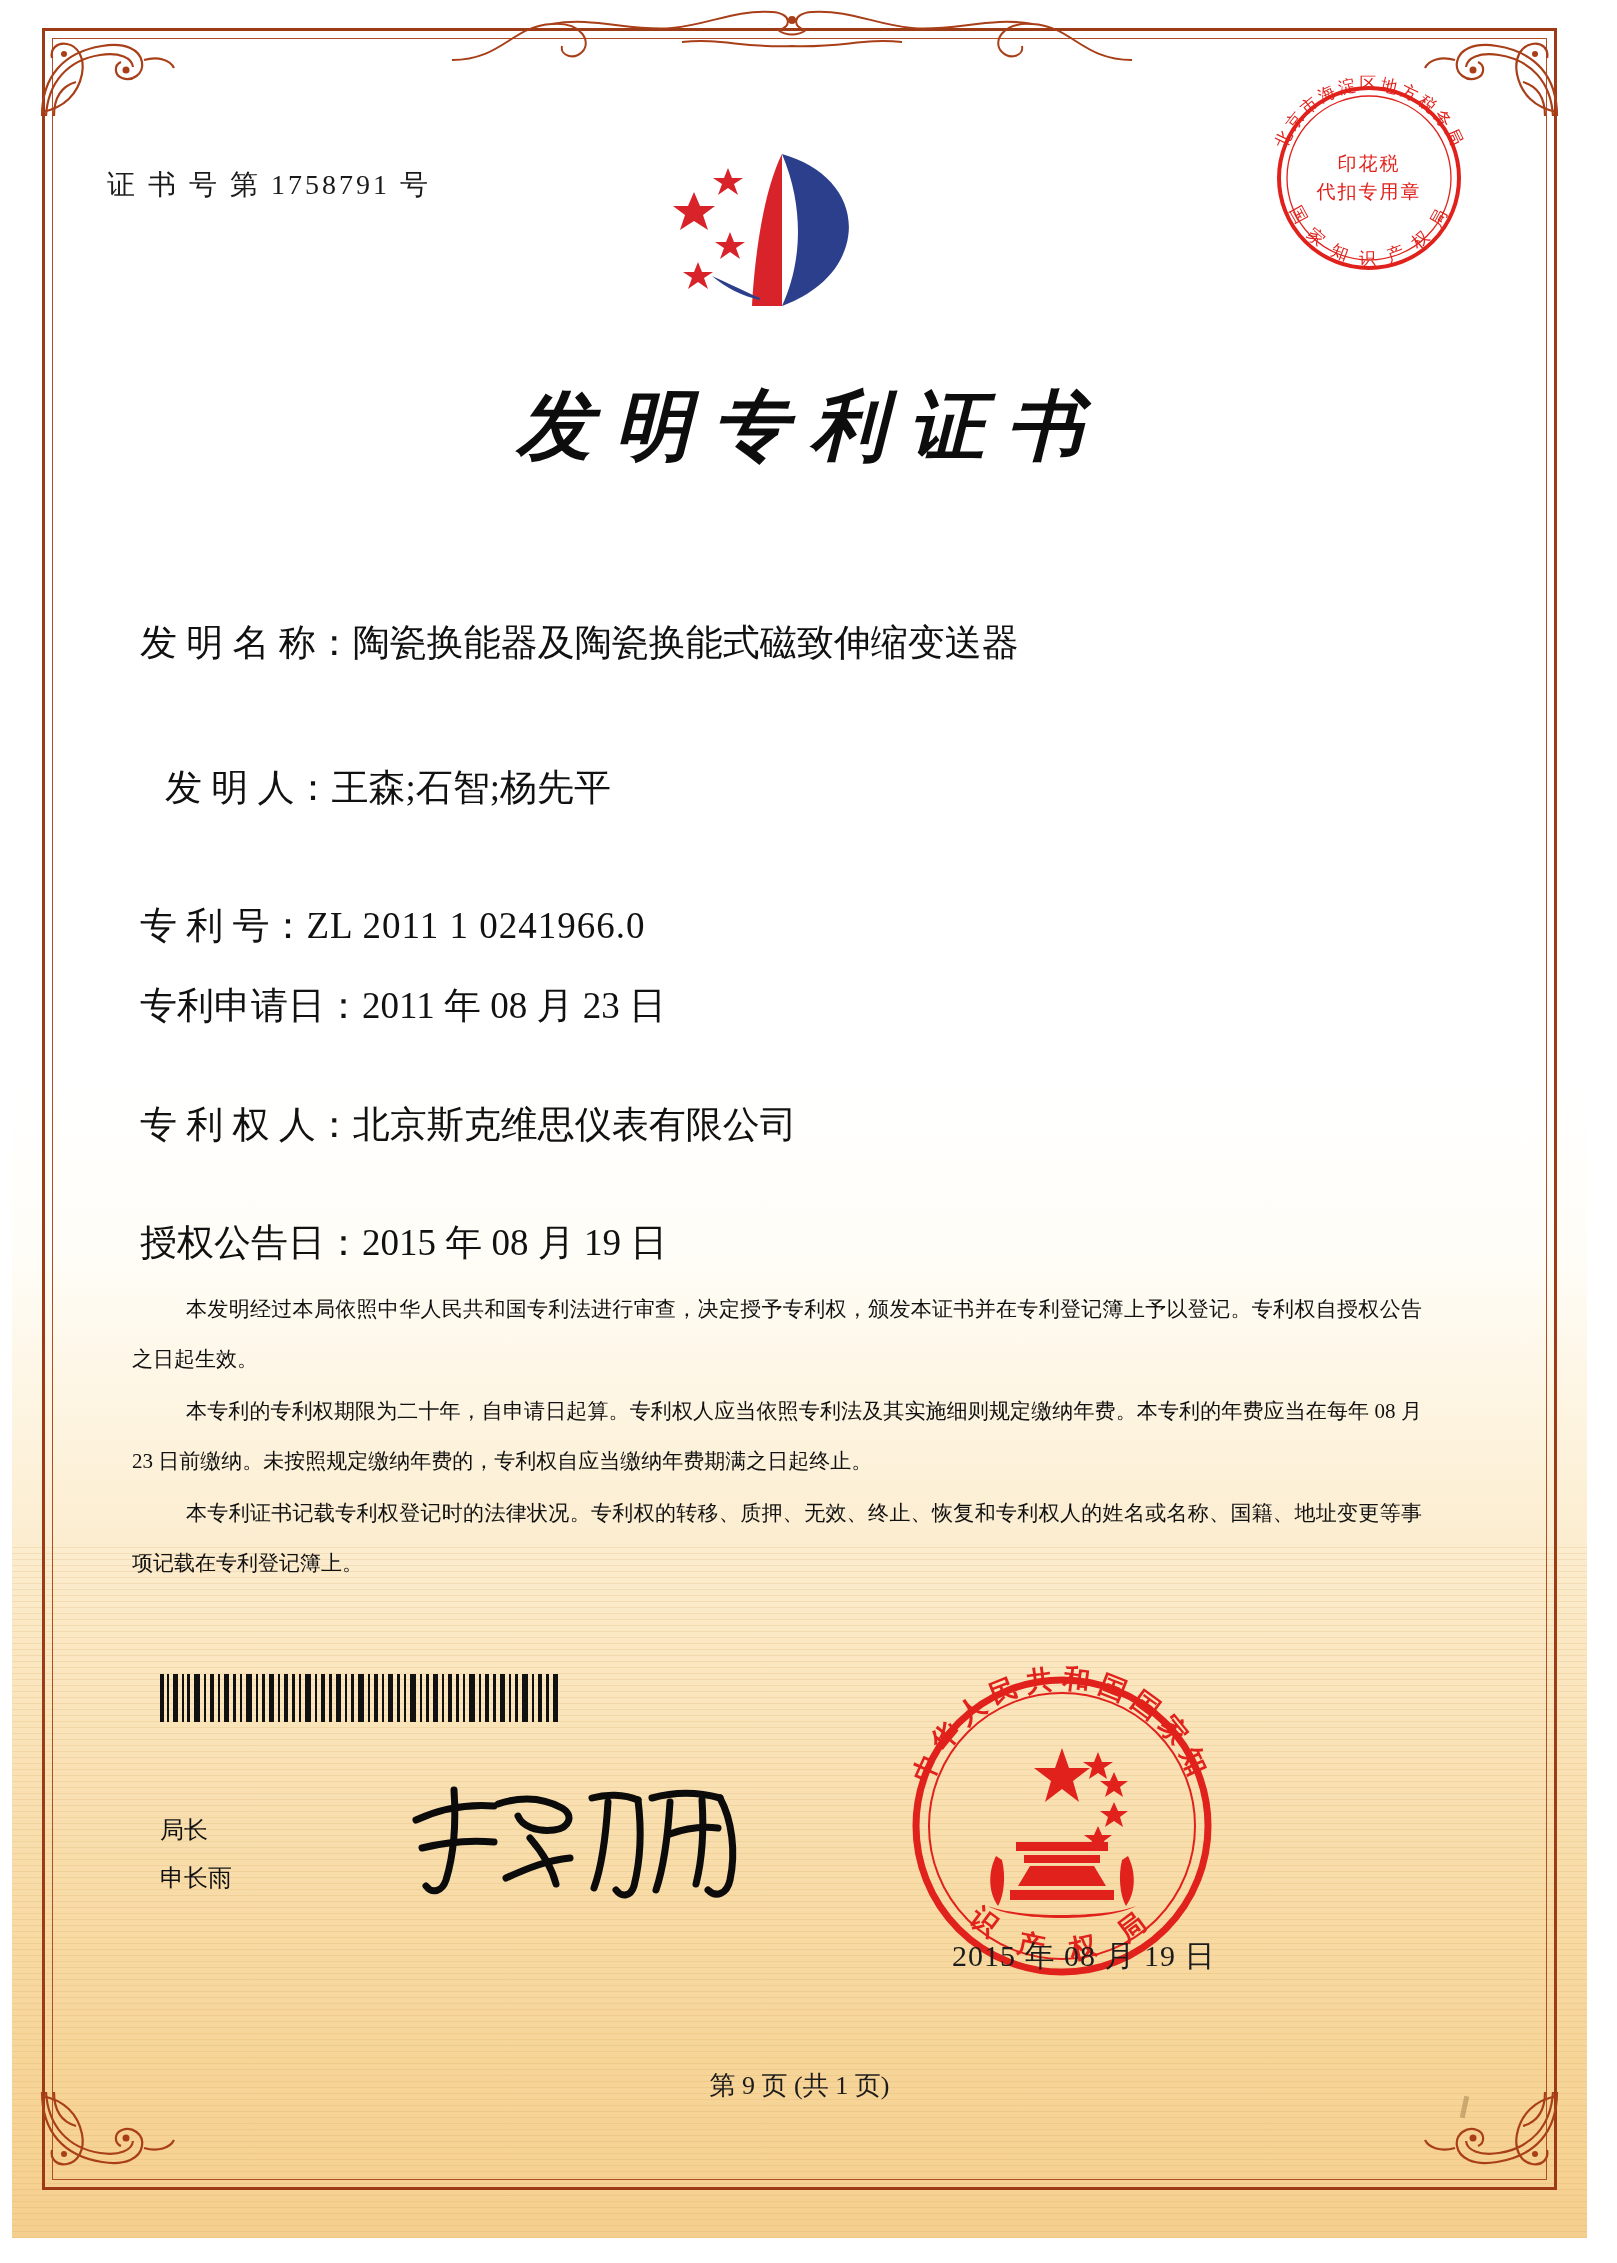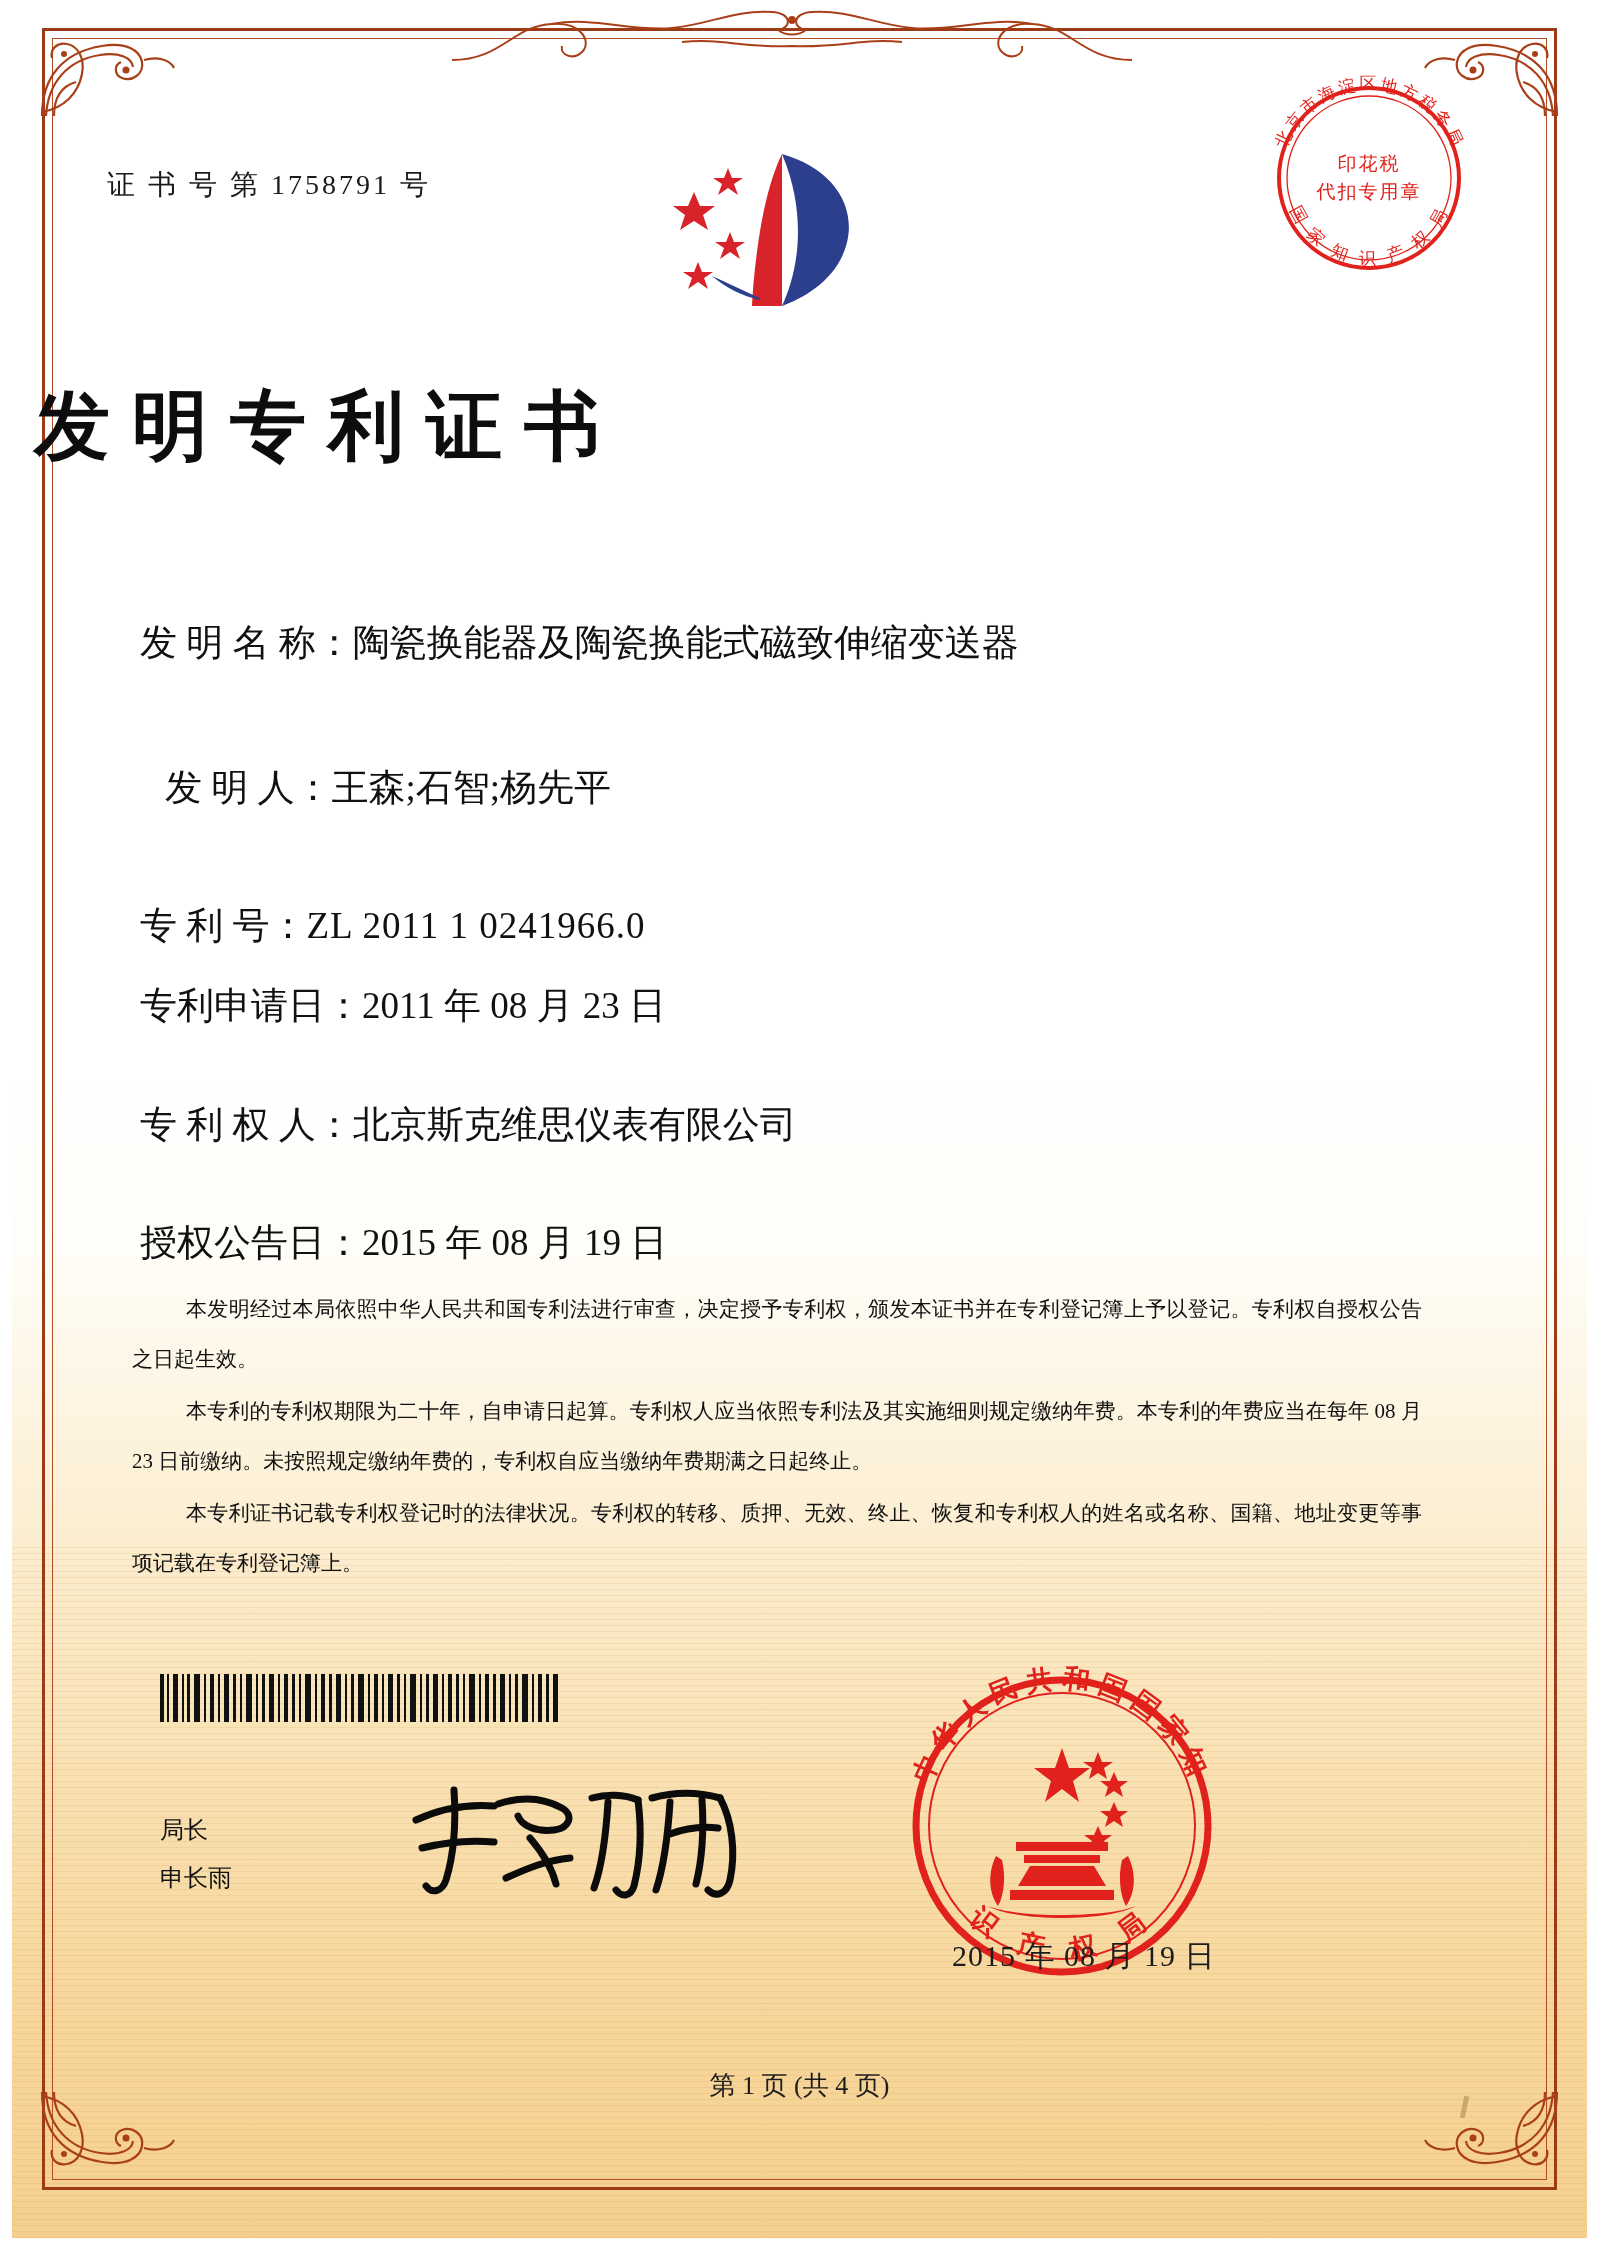--- a/index.html
+++ b/index.html
@@ -127,27 +127,28 @@
     width: 225px;
     height: 225px;
   }
   #tax-seal svg { width: 100%; height: 100%; display: block; }
 
   #doc-title {
     position: absolute;
     left: 0;
     right: 0;
     top: 370px;
-    text-align: left;
+    text-align: center;
     font-size: 76px;
     letter-spacing: 22px;
     font-weight: 700;
     color: #0d0d0d;
     text-indent: 22px;
     font-family: "DejaVu Serif", "Liberation Serif", serif;
+    font-style: italic;
   }
 
   
   .field {
     position: absolute;
     left: 128px;
     font-size: 37px;
     color: #111111;
     white-space: nowrap;
   }
@@ -506,17 +507,17 @@
           <rect x="118" y="234" width="104" height="10"></rect>
           <path d="M104 200 C96 216 96 236 106 250 C112 240 114 220 110 204 Z"></path>
           <path d="M236 200 C244 216 244 236 234 250 C228 240 226 220 230 204 Z"></path>
           <path d="M96 250 C124 266 216 266 244 250 C216 262 124 262 96 250 Z"></path>
         </g>
       </svg>
     </div>
 
     <div id="seal-date">2015 年 08 月 19 日</div>
 
-    <div id="page-footer">第 1 页 (共 4 页)</div>
+    <div id="page-footer">第 9 页 (共 1 页)</div>
 
     <div id="speckle"></div>
   </div>
 </div>
 
 </body></html>

